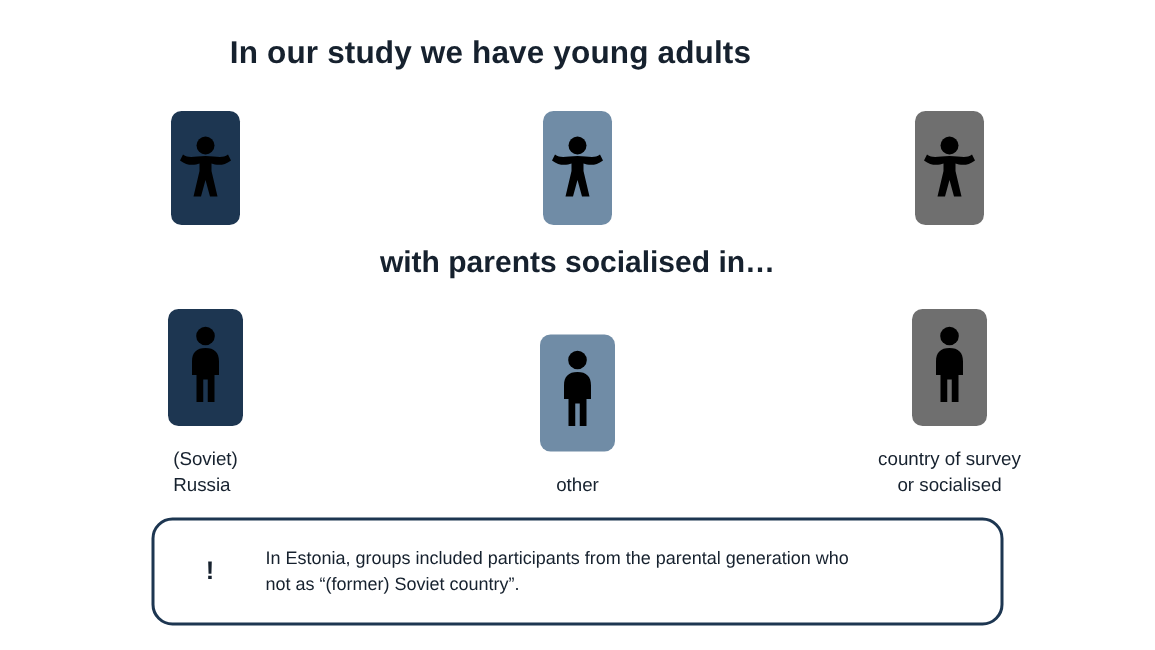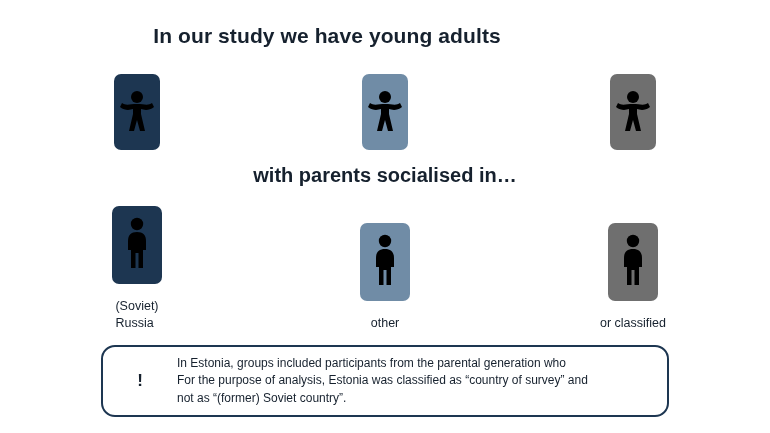--- a/index.html
+++ b/index.html
@@ -205,28 +205,28 @@
     <div class="fig-col">
       <div class="card card-parent c-grey">
         <span>
           <svg width="30" height="52" viewBox="0 0 30 52" aria-hidden="true">
             <circle cx="15" cy="7" r="6.2" fill="#000"></circle>
             <path d="M15 15 C9 15 6 18 6 24 L6 33 L9 33 L9 51 L13.5 51 L13.5 36 L16.5 36 L16.5 51 L21 51 L21 33 L24 33 L24 24 C24 18 21 15 15 15 Z" fill="#000"></path>
           </svg>
         </span>
       </div>
       <div class="caption">
-        <div>or classified</div>
+        <div>country of survey</div>
+        <div>or socialised</div>
       </div>
     </div>
 
   </div>
 
   <div class="note-box">
     <div class="note-mark">!</div>
     <div class="note-text">
       <div>In Estonia, groups included participants from the parental generation who</div>
-      <div>For the purpose of analysis, Estonia was classified as “country of survey” and</div>
       <div>not as “(former) Soviet country”.</div>
     </div>
   </div>
 
 </div>
 
 </body></html>

